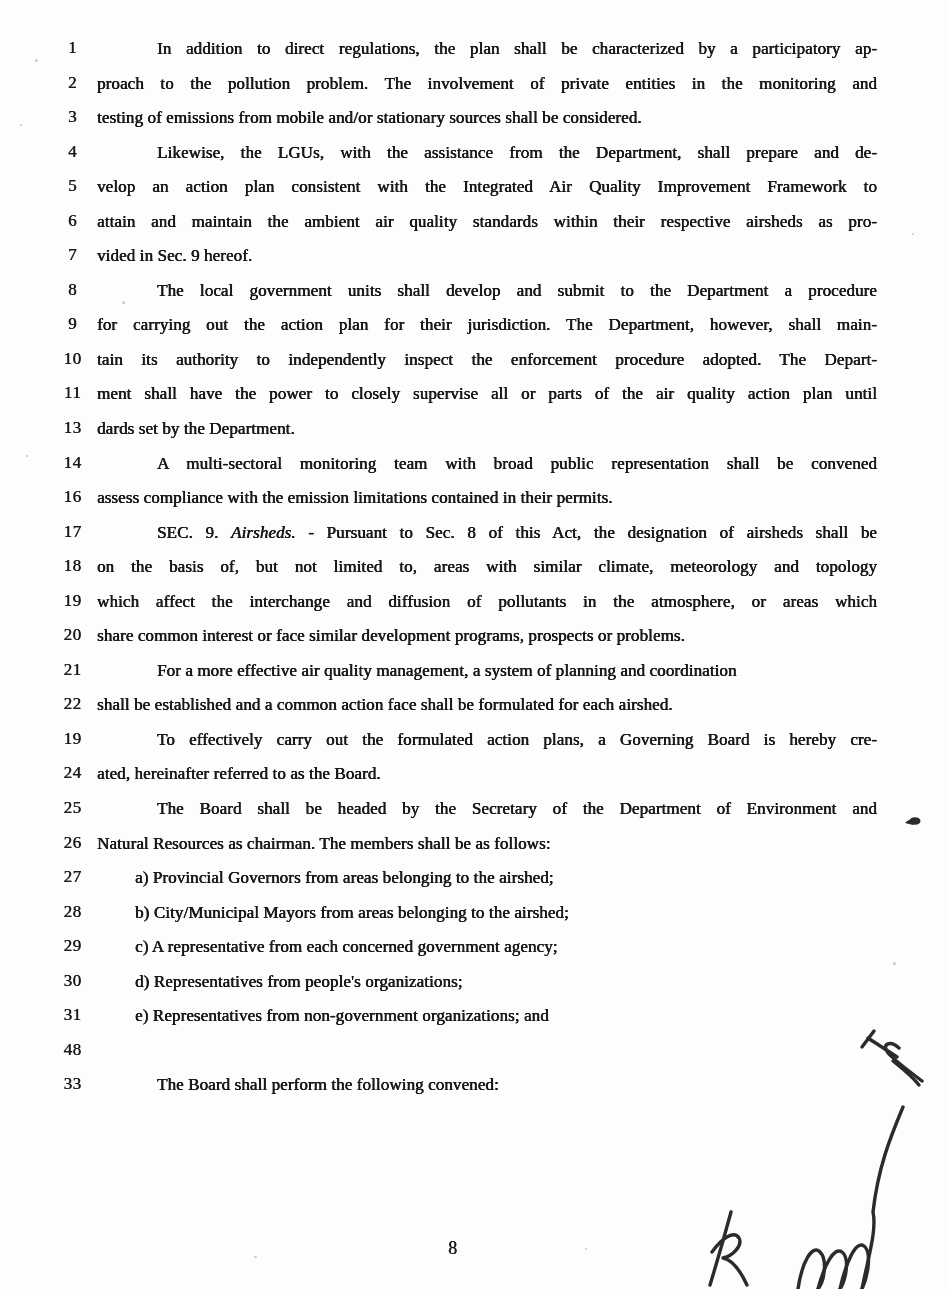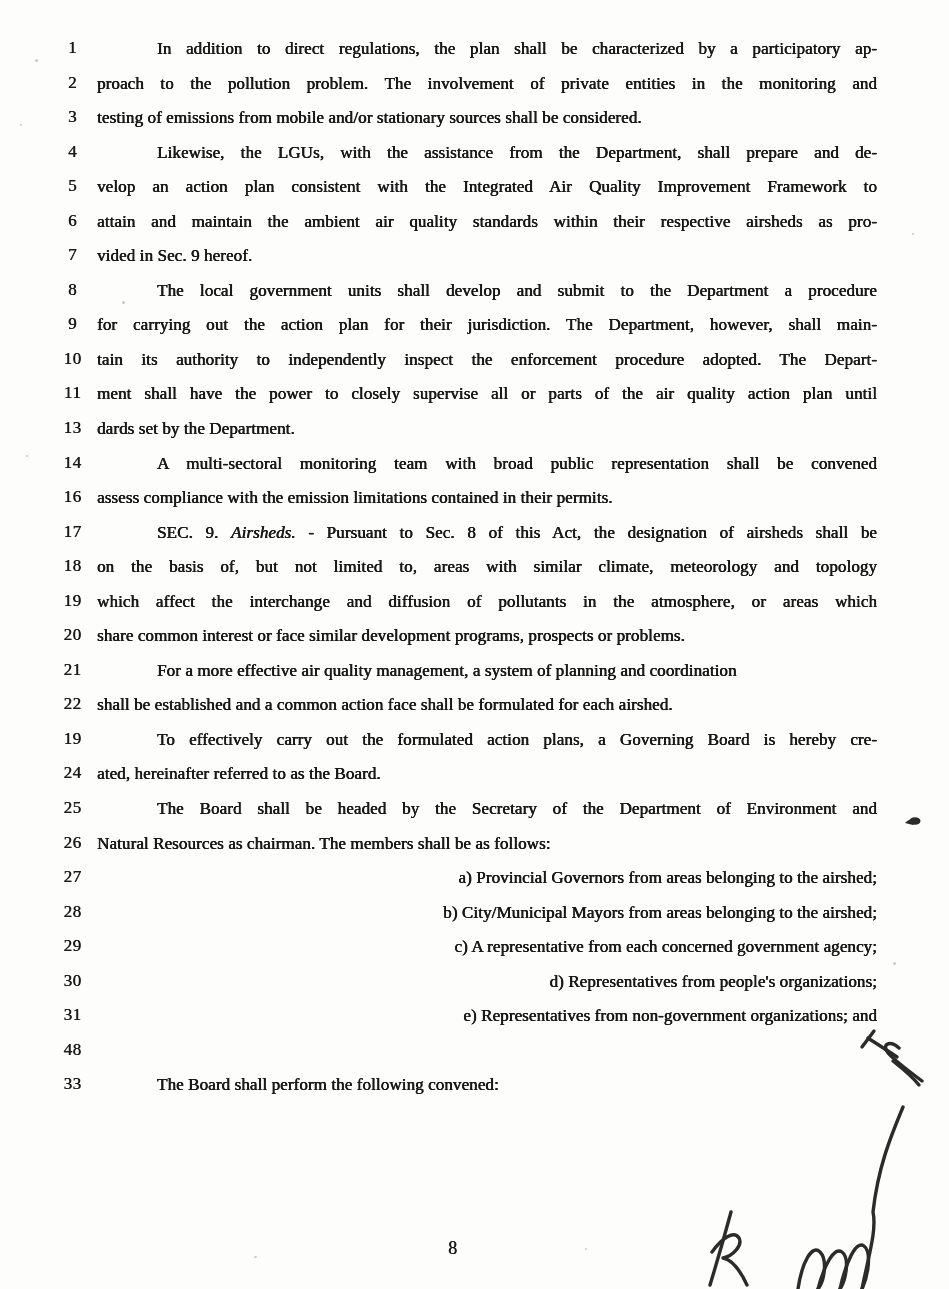--- a/index.html
+++ b/index.html
@@ -42,21 +42,21 @@
     line-height: 1.25;
     text-shadow: 0.45px 0 0 currentColor, 0 0.3px 0 currentColor;
     letter-spacing: 0.1px;
     white-space: normal;
   }
   .ltext.just {
     text-align: justify;
     text-align-last: justify;
   }
   .ind-para { text-indent: 60px; }
-  .ind-list { text-indent: 38px; text-align: right; }
+  .ind-list { text-indent: 38px; }
   .ind-cont { text-indent: 0; }
   .it { font-style: italic; }
   .pageno {
     position: absolute;
     left: 448px;
     top: 1238px;
     font-size: 18px;
     text-shadow: 0.45px 0 0 currentColor;
   }
   .marks {

